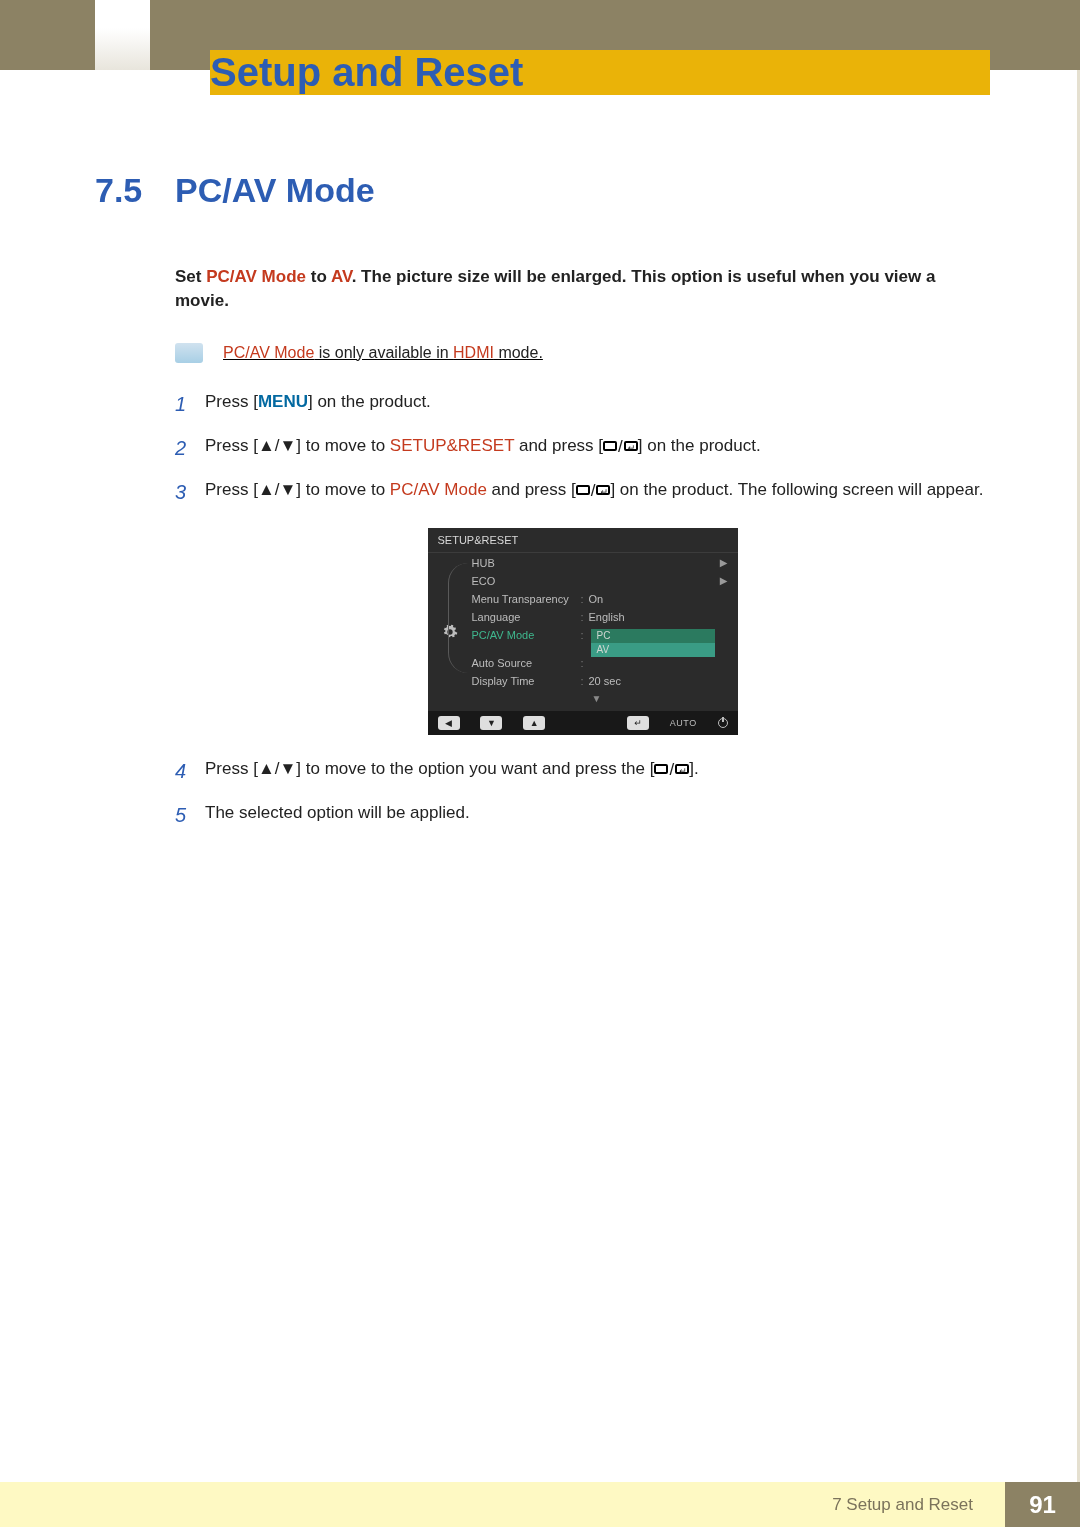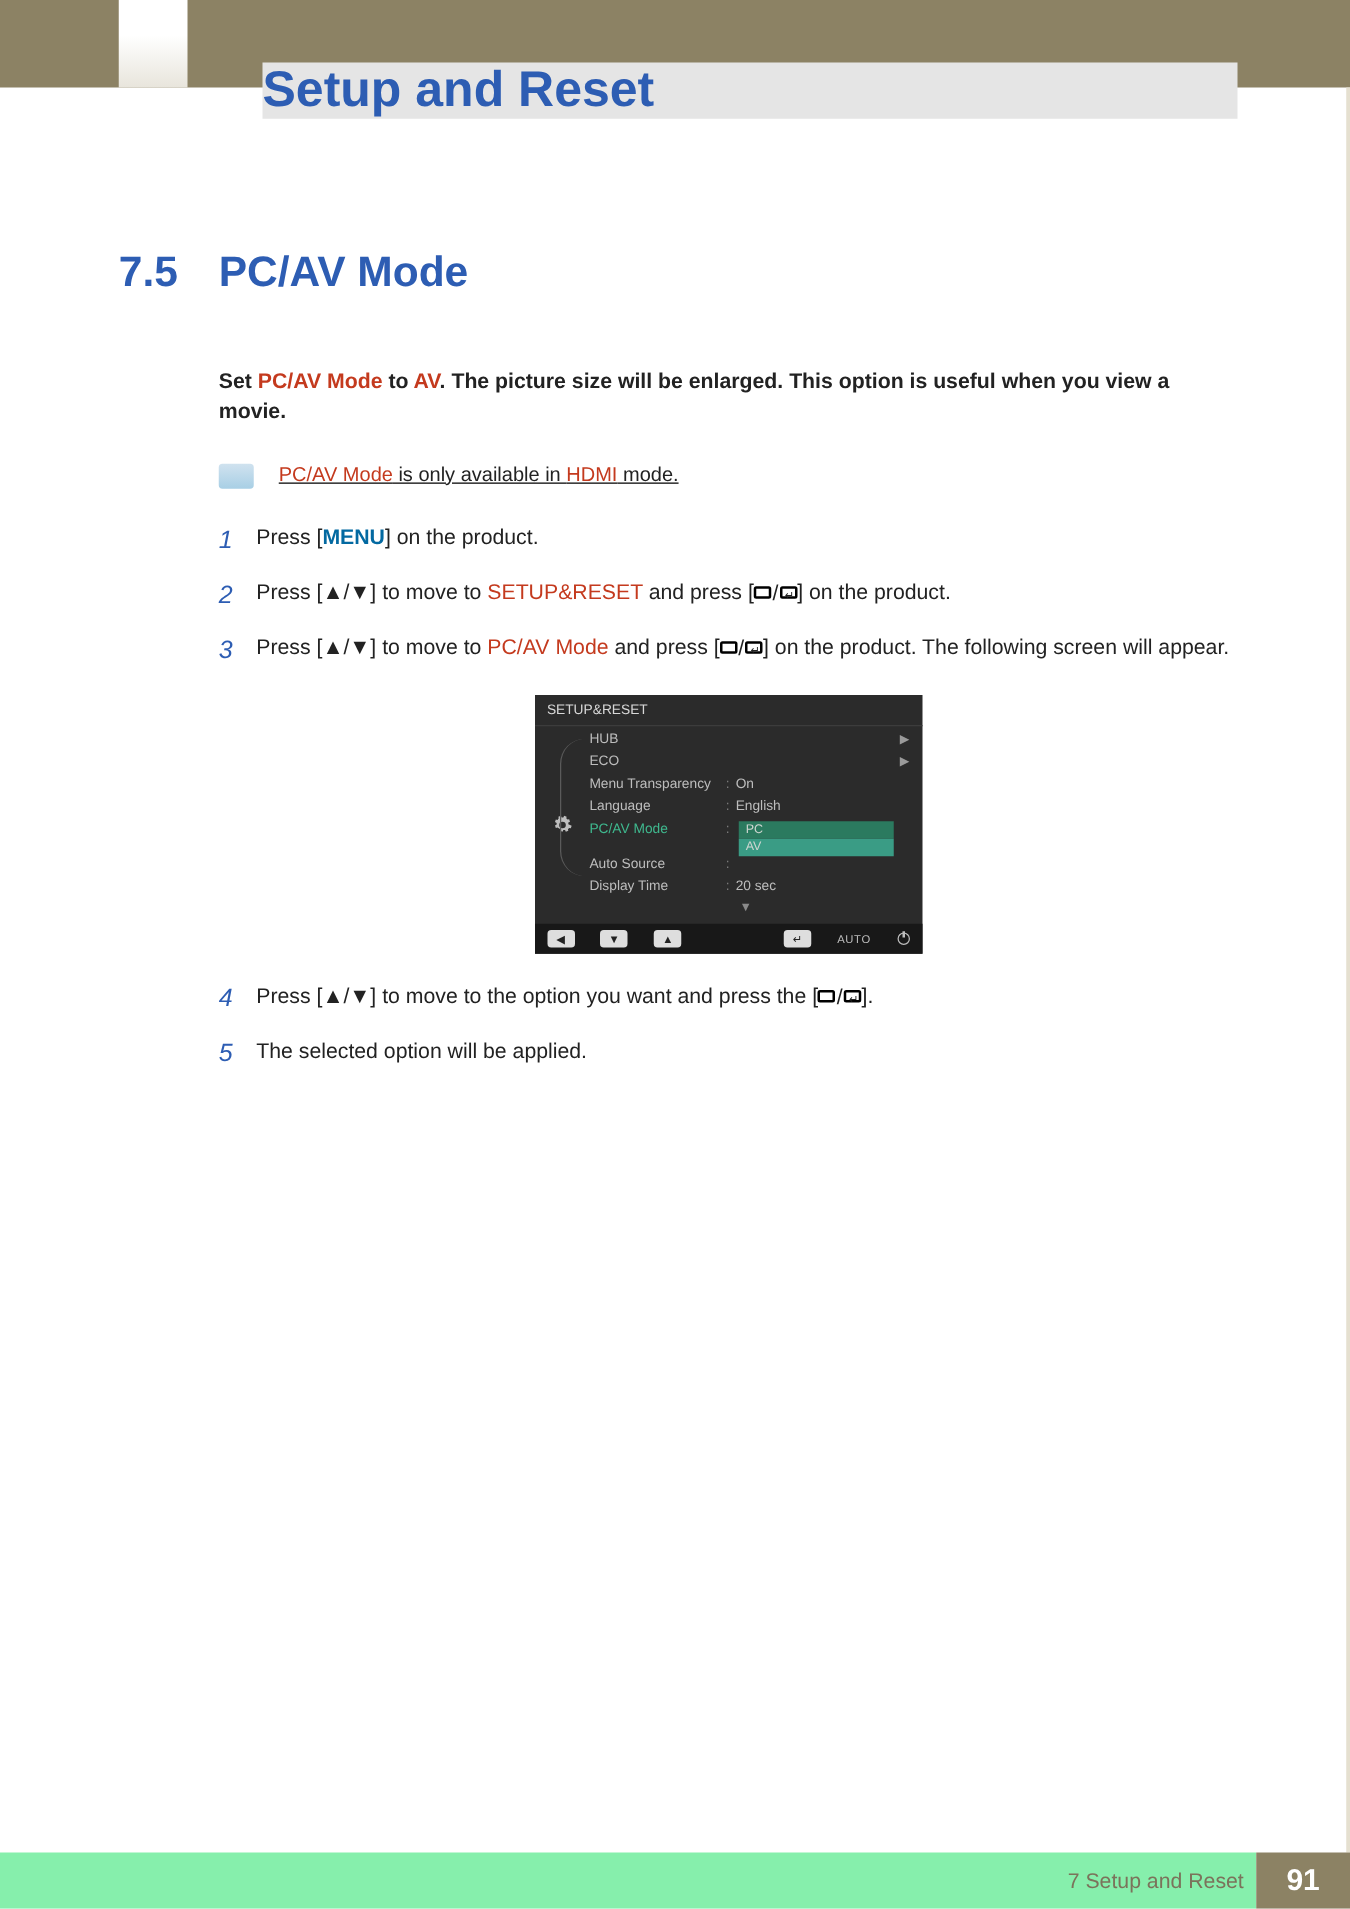--- a/index.html
+++ b/index.html
@@ -25,28 +25,28 @@
   }
   .content {
     padding: 0 90px 0 95px;
   }
   .chapter-title {
     font-size: 40px;
     font-weight: bold;
     color: #2d5db3;
     margin-top: -20px;
     margin-left: 115px;
-    background: #e5e5e5;
+    background: #eab308;
     position: relative;
     z-index: 1;
   }
   .section-row {
     display: flex;
     align-items: center;
-    margin-top: 104px;
+    margin-top: 76px;
   }
   .section-num {
     font-size: 34px;
     font-weight: bold;
     color: #2d5db3;
     width: 80px;
   }
   .section-title {
     font-size: 34px;
     font-weight: bold;
@@ -256,25 +256,25 @@
   .footer {
     position: absolute;
     bottom: 0;
     left: 0;
     right: 0;
     height: 45px;
     display: flex;
   }
   .footer-left {
     flex: 1;
-    background: #86efac;
+    background: #fef9c3;
     display: flex;
     align-items: center;
     justify-content: flex-end;
-    padding-right: 10px;
+    padding-right: 32px;
     color: #7b735b;
     font-size: 17px;
   }
   .footer-right {
     width: 75px;
     background: #8c8264;
     color: #fff;
     font-size: 24px;
     font-weight: bold;
     display: flex;

